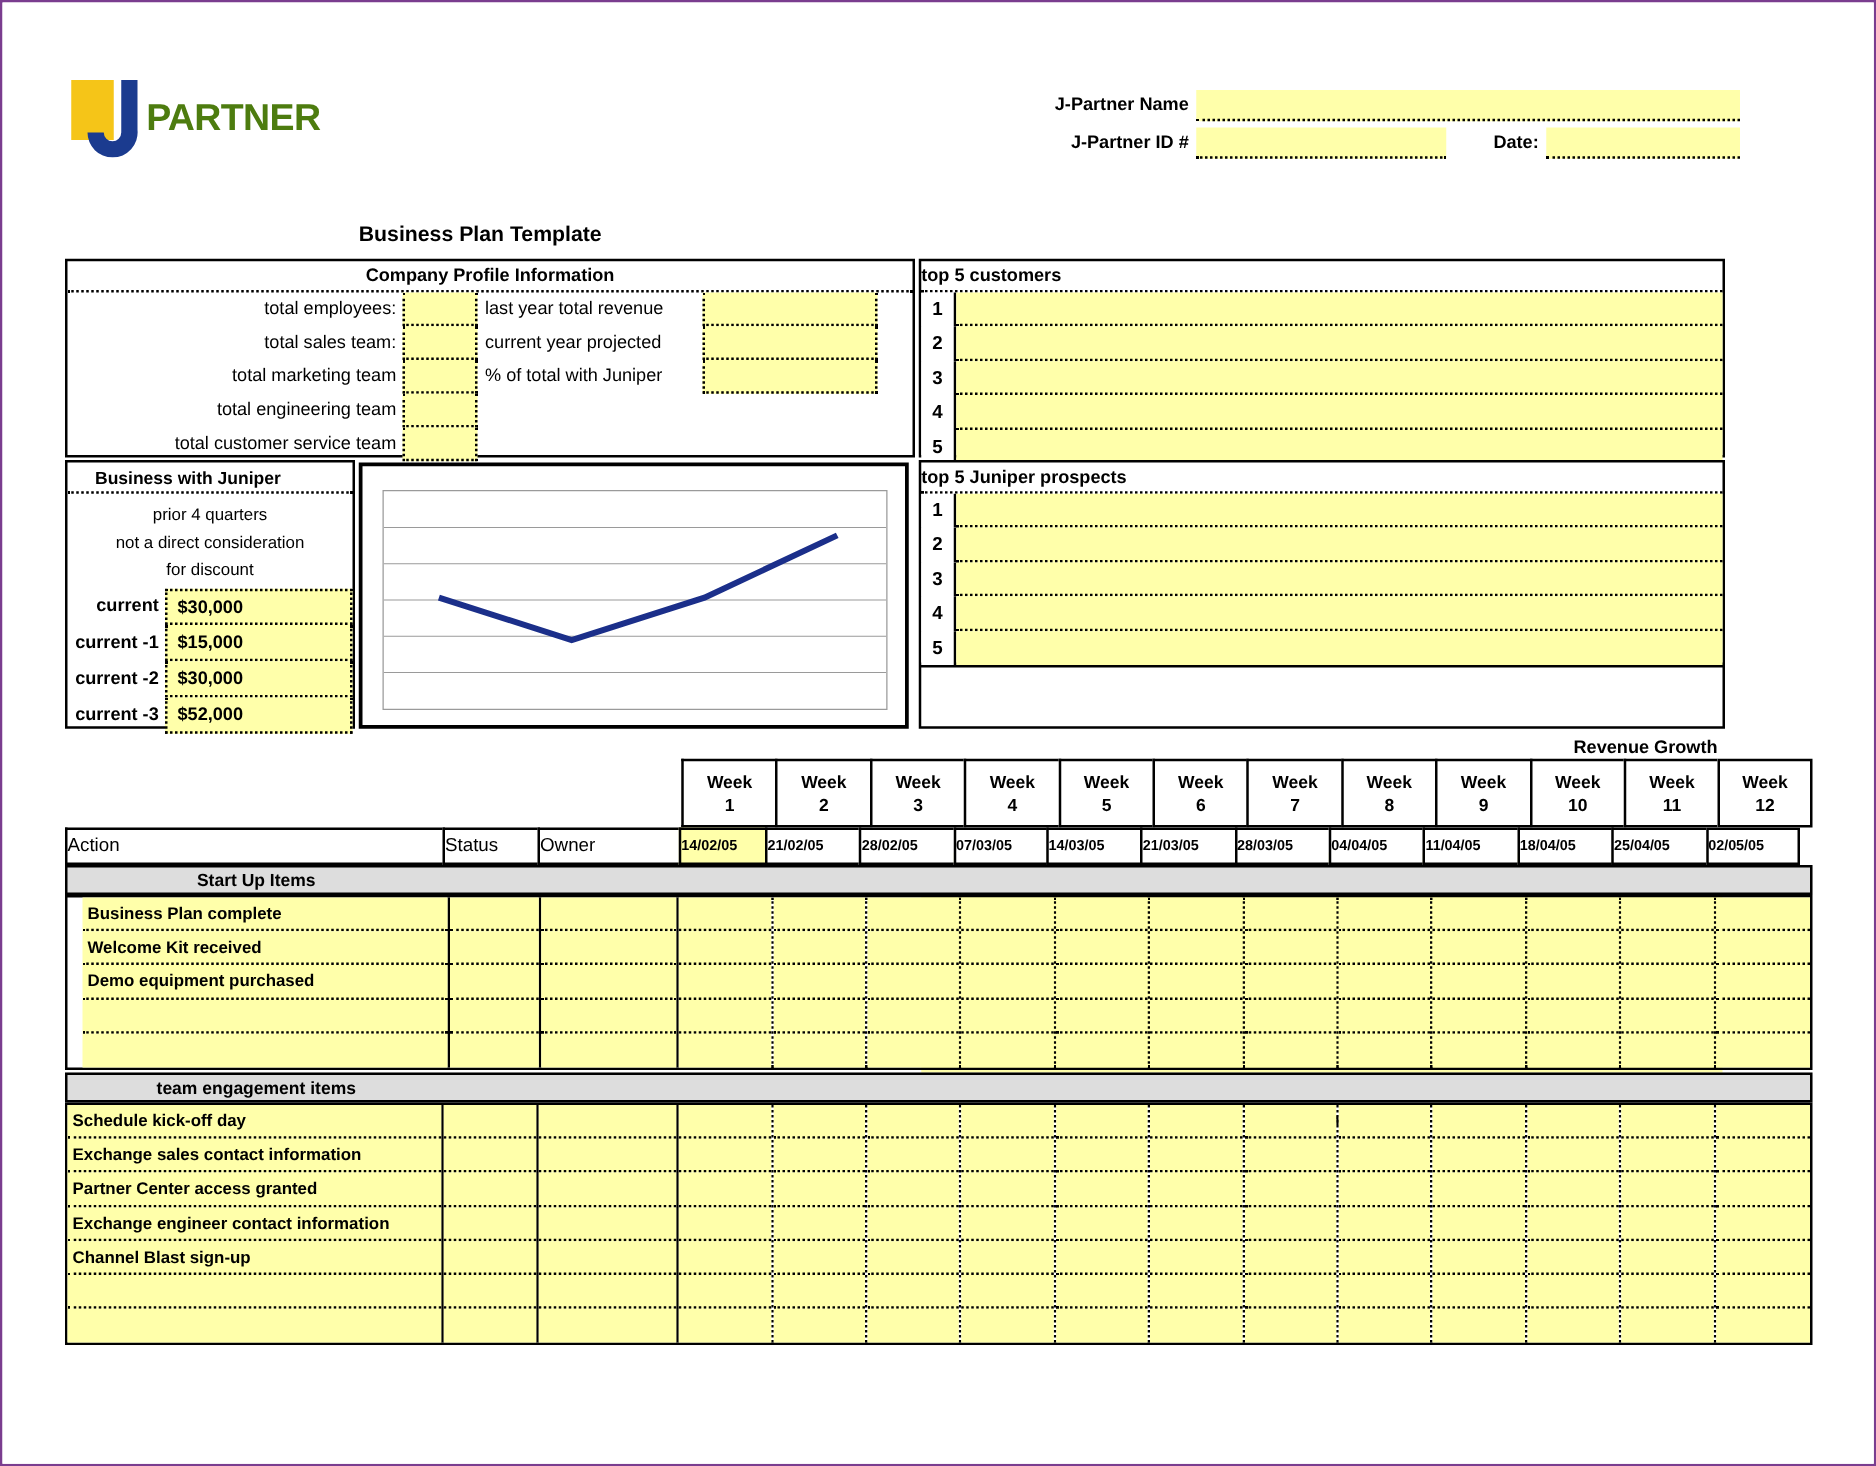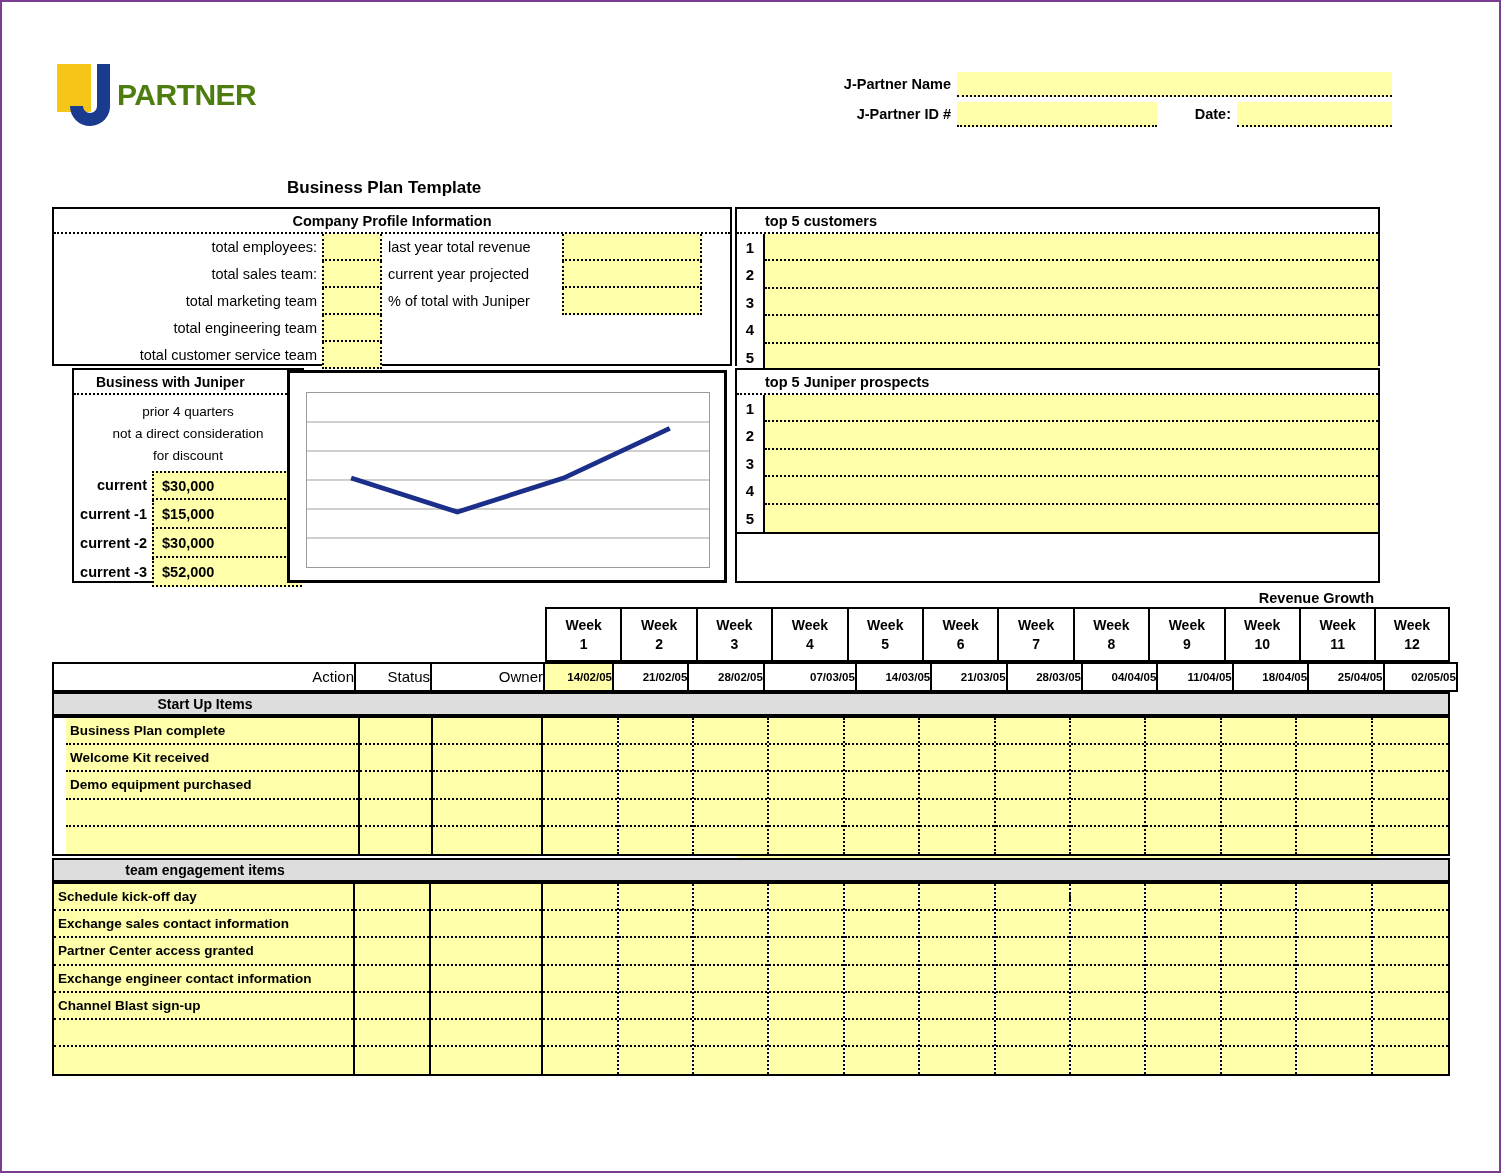--- a/index.html
+++ b/index.html
@@ -27,21 +27,21 @@
   .hdr-label { text-align:right; padding-right:6px; line-height:25px; white-space:nowrap; }
   .yfield { background:#ffffaa; border-bottom:2px dotted #000; }
 
   .plan-title { position:absolute; left:285px; top:152px; font-size:17px; font-weight:bold;margin-top:24px; }
 
   
   .panel { position:absolute; border:2px solid #000; background:#fff; }
 
   .sect-title { font-size:14.5px; font-weight:bold; text-align:center; line-height:24px; height:25px;
                 border-bottom:2px dotted #000; }
-  .sect-title.left { text-align:left; padding-left:28px; }
+  .sect-title.left { text-align:left; }
 
   .cp-row { display:flex; height:27px; font-size:14.5px; }
   .cp-label { flex:0 0 268px; text-align:right; padding-right:5px; line-height:27px; }
   .cp-in { flex:0 0 60px; background:#ffffaa; border-left:2px dotted #000; border-bottom:2px dotted #000; border-right:2px dotted #000; }
   .cp-label2 { flex:0 0 180px; text-align:left; padding-left:6px; line-height:27px; }
   .cp-in2 { flex:0 0 140px; background:#ffffaa; border-left:2px dotted #000; border-bottom:2px dotted #000; border-right:2px dotted #000; }
   .cp-blank { flex:1; }
 
   
   .t5-row { display:flex; height:27.4px; font-size:15px; font-weight:bold; }
@@ -69,21 +69,21 @@
   .rg-lab2 { flex:0 0 115px; text-align:right; padding-right:6px; line-height:48px; align-self:center; }
   .rg-val2 { flex:1; background:#ffffaa; }
 
   
   .weeks-head { position:absolute; left:543px; top:605px; height:55px; display:flex; }
   .wk { width:75.4px; border:2px solid #000; border-right:none; background:#fff; font-size:14px; font-weight:bold;
         text-align:center; display:flex; flex-direction:column; justify-content:center; line-height:19px; }
   .wk:last-child { border-right:2px solid #000; }
 
   .act-head { position:absolute; left:50px; top:660px; height:30px; display:flex; }
-  .ah { border:2px solid #000; border-right:none; background:#fff; font-size:15px; text-align:right;
+  .ah { border:2px solid #000; border-right:none; background:#fff; font-size:15px; text-align:left;
         line-height:26px; }
   .ah.date { font-size:11.5px; font-weight:bold; font-family:"Liberation Sans", sans-serif; }
   .ah:last-child { border-right:2px solid #000; }
 
   .grp { position:absolute; left:50px; display:flex; height:24px; background:#dddddd;
          border-left:2px solid #000; border-right:2px solid #000; border-top:2px solid #000; border-bottom:2px solid #000;}
   .grp-t { font-size:14px; font-weight:bold; text-align:center; line-height:20px; }
 
   .body-block { position:absolute; left:50px; display:flex; border:2px solid #000; }
   .col-action { width:302px; border-right:2px solid #000; }
@@ -183,21 +183,21 @@
           <div class="t5-num">4</div>
           <div class="t5-val"></div>
         </div>
         <div class="t5-row">
           <div class="t5-num">5</div>
           <div class="t5-val"></div>
         </div>
       </div>
   </div>
 
-  <div class="panel" style="left:50px; top:366px; width:232px; height:215px;margin-left:20px;">
+  <div class="panel" style="left:50px; top:366px; width:232px; height:215px;">
     <div class="sect-title left" style="padding-left:22px; font-size:14px;">Business with Juniper</div>
     <div id="bwj-notes" style="padding-top:6px">
         <div class="bwj-note">prior 4 quarters</div>
         <div class="bwj-note">not a direct consideration</div>
         <div class="bwj-note">for discount</div>
       </div>
     <div id="bwj-rows" style="margin-top:4px">
         <div class="bwj-row">
           <div class="bwj-lab">current</div>
           <div class="bwj-amt" style="border-top: 2px dotted rgb(0, 0, 0);">
@@ -331,21 +331,21 @@
       </div>
     </div>
 
   <div class="act-head" id="act-head">
       <div class="ah" style="width: 302px;">Action</div>
       <div class="ah" style="width: 76px;">Status</div>
       <div class="ah" style="width: 113px;">Owner</div>
       <div class="ah date" style="width: 69px; background: rgb(255, 255, 170);">14/02/05</div>
       <div class="ah date" style="width: 75.4px;">21/02/05</div>
       <div class="ah date" style="width: 75.4px;">28/02/05</div>
-      <div class="ah date" style="width: 92px;">07/03/05</div>
+      <div class="ah date" style="width: 74px;">07/03/05</div>
       <div class="ah date" style="width: 75.4px;">14/03/05</div>
       <div class="ah date" style="width: 75.4px;">21/03/05</div>
       <div class="ah date" style="width: 75.4px;">28/03/05</div>
       <div class="ah date" style="width: 75.4px;">04/04/05</div>
       <div class="ah date" style="width: 75.4px;">11/04/05</div>
       <div class="ah date" style="width: 75.4px;">18/04/05</div>
       <div class="ah date" style="width: 75.4px;">25/04/05</div>
       <div class="ah date" style="width: 75.4px;">02/05/05</div>
     </div>
 

